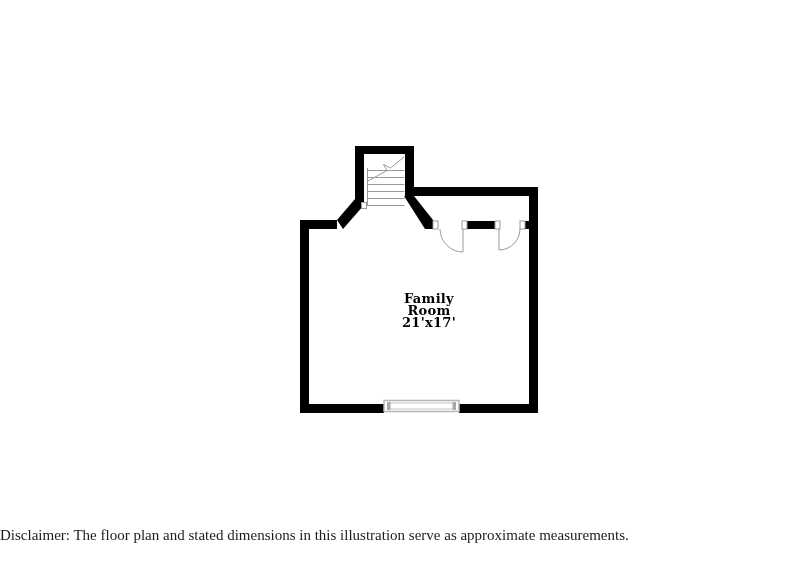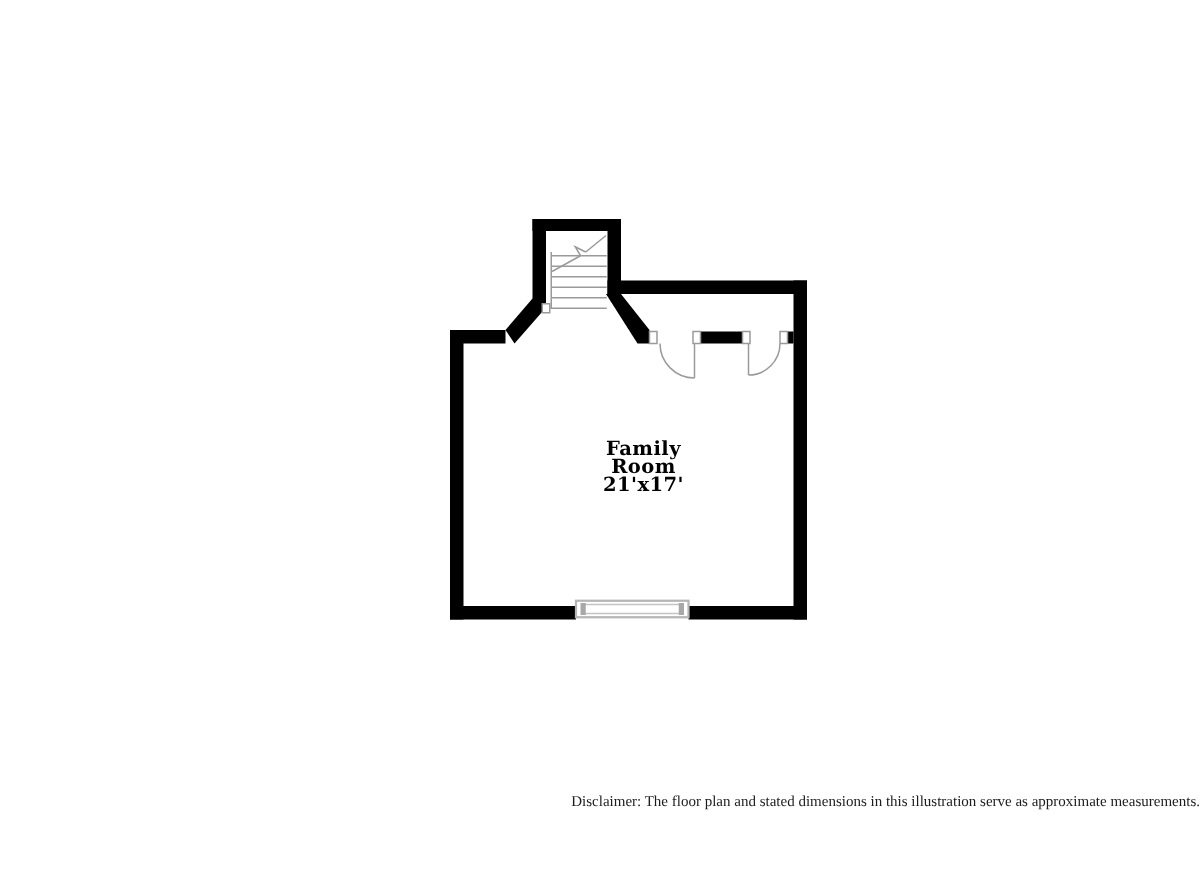--- a/index.html
+++ b/index.html
@@ -27,23 +27,23 @@
     font-weight: bold;
     font-size: 13px;
     letter-spacing: 0.3px;
     fill: #000000;
   }
   .disclaimer {
     position: absolute;
     left: 0;
     top: 526px;
     width: 800px;
-    text-align: right;
+    text-align: left;
     font-family: "Liberation Serif", serif;
-    font-size: 10px;
+    font-size: 15px;
     line-height: 18.5px;
     color: #1c1c1c;
   }
 </style>
 </head>
 <body>
 
 <div class="stage">
 
   <svg class="plan" width="800" height="582" viewBox="0 0 800 582">

